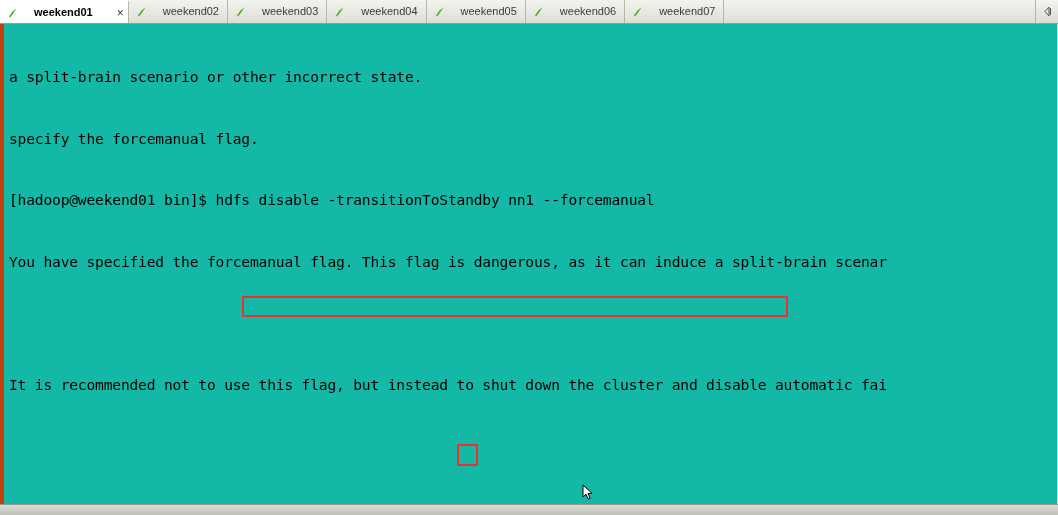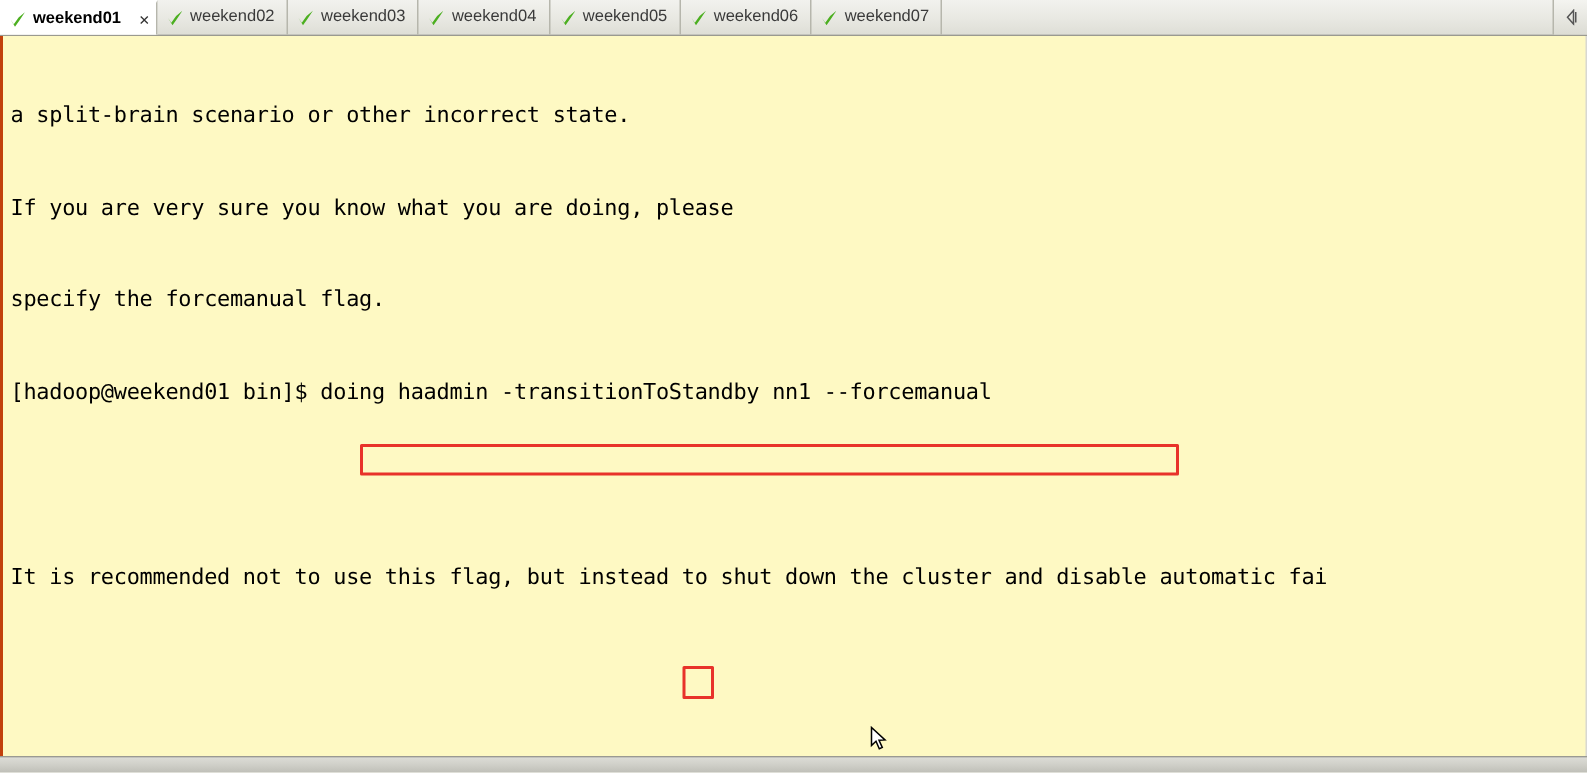--- a/index.html
+++ b/index.html
@@ -30,21 +30,21 @@
     background: linear-gradient(to bottom, #f2f2ee 0%, #e8e8e2 55%, #dedeD6 100%);
     border-bottom: 1px solid #9a9a90;
     display: flex;
     align-items: stretch;
     position: relative;
     box-sizing: border-box;
   }
   .tab {
     display: flex;
     align-items: center;
-    gap: 4px;
+    gap: 16px;
     padding: 0 8px 0 6px;
     font-size: 11px;
     color: #3a3a3a;
     border-right: 1px solid #b6b6ac;
     position: relative;
     white-space: nowrap;
     box-sizing: border-box;
     background: transparent;
   }
   .tab.active {
@@ -80,22 +80,22 @@
     justify-content: center;
     border-left: 1px solid #b6b6ac;
     background: linear-gradient(to bottom, #f4f4f0, #dcdcd4);
     cursor: pointer;
   }
 
   
   .terminal-wrap {
     flex: 1;
     position: relative;
-    background: #fef9c3;
-    border-left: 2px solid #c2410c;
+    background: #14b8a6;
+    border-left: 4px solid #c2410c;
     border-right: 1px solid #d8d8d2;
     box-sizing: border-box;
     overflow: hidden;
   }
   .terminal {
     position: absolute;
     left: 5px;
     top: 2px;
     right: 0;
     bottom: 0;
@@ -216,23 +216,23 @@
       <svg width="11" height="11" viewBox="0 0 11 11">
         <path d="M7 1 L3 5.5 L7 10 Z" fill="none" stroke="#555" stroke-width="1"></path>
         <path d="M8.5 2 L8.5 9" stroke="#555" stroke-width="1"></path>
       </svg>
     </div>
   </div>
 
   <div class="terminal-wrap">
     <div class="terminal">
       <div class="term-line">a split-brain scenario or other incorrect state.</div>
-      <div class="term-line">If you are very sure you know what you are doing, please</div>
       <div class="term-line">specify the forcemanual flag.</div>
-      <div class="term-line">[hadoop@weekend01 bin]$ doing haadmin -transitionToStandby nn1 --forcemanual</div>
+      <div class="term-line">[hadoop@weekend01 bin]$ hdfs disable -transitionToStandby nn1 --forcemanual</div>
+      <div class="term-line">You have specified the forcemanual flag. This flag is dangerous, as it can induce a split-brain scenar</div>
       <div class="term-line blank"></div>
       <div class="term-line">It is recommended not to use this flag, but instead to shut down the cluster and disable automatic fai</div>
       
       
       
       
       
       
       
       

